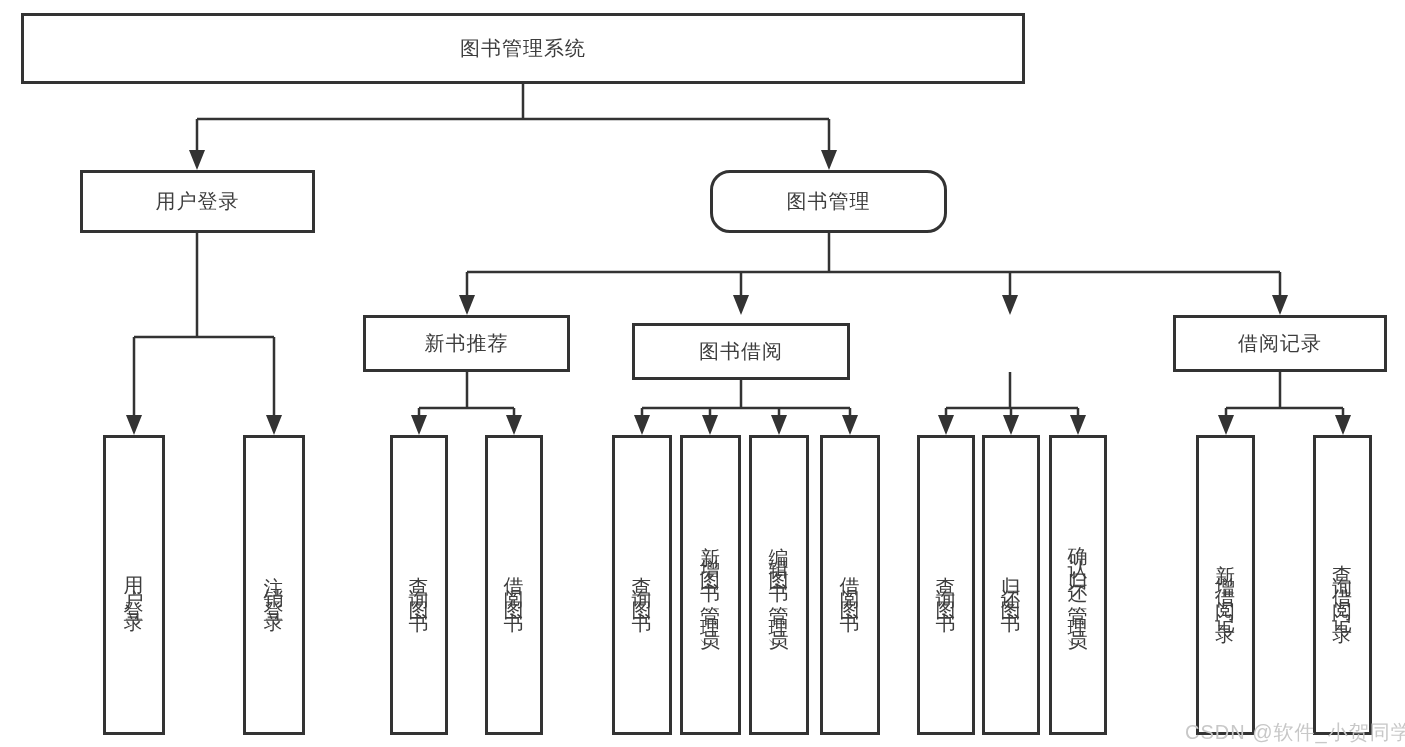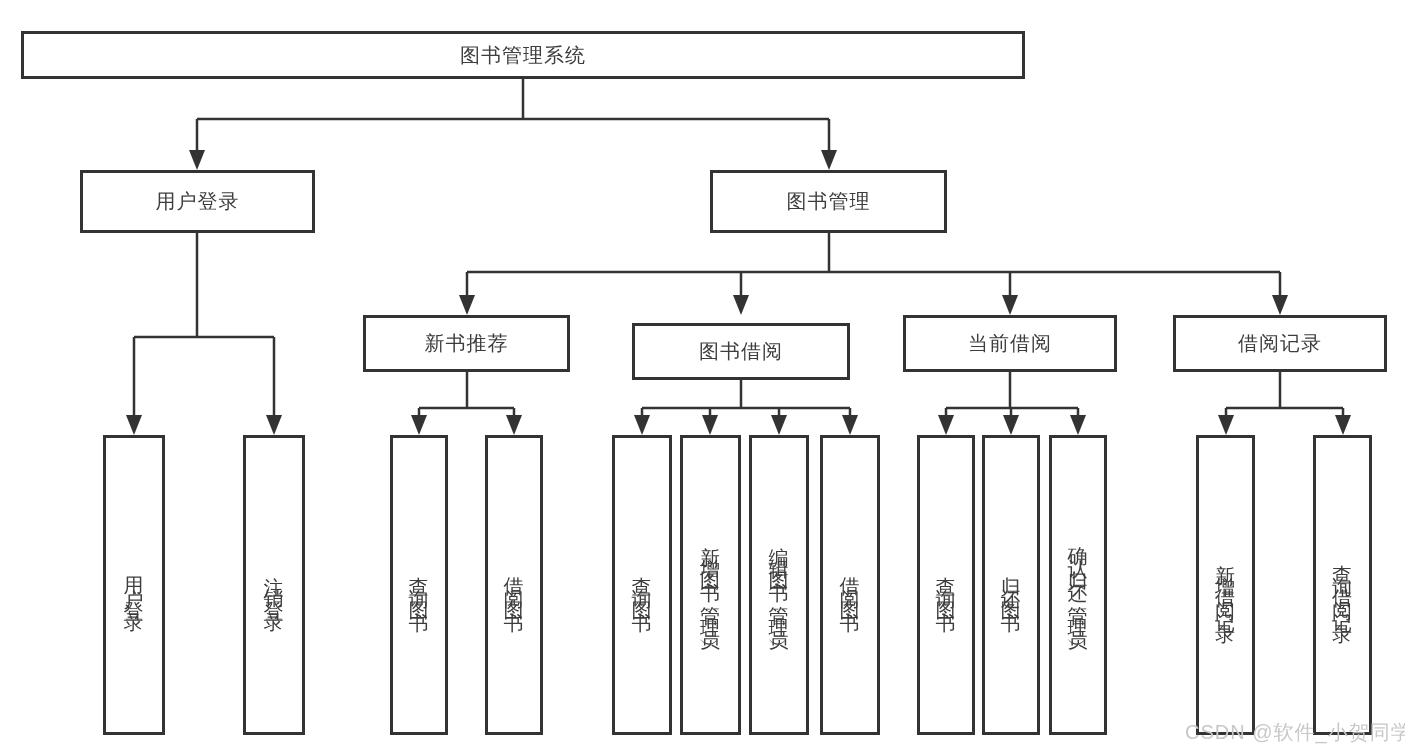--- a/index.html
+++ b/index.html
@@ -64,39 +64,36 @@
       <polygon points="771,415 787,415 779,435"></polygon>
       <polygon points="842,415 858,415 850,435"></polygon>
       <polygon points="938,415 954,415 946,435"></polygon>
       <polygon points="1003,415 1019,415 1011,435"></polygon>
       <polygon points="1070,415 1086,415 1078,435"></polygon>
       <polygon points="1218,415 1234,415 1226,435"></polygon>
       <polygon points="1335,415 1351,415 1343,435"></polygon>
     </g>
   </svg>
 
-  <div class="node hbox" style="left:21px;top:31px;width:1004px;height:48px;">
+  <div class="node hbox" style="left:21px;top:13px;width:1004px;height:71px;">
     <span>图书管理系统</span>
   </div>
 
   <div class="node hbox" style="left:80px;top:170px;width:235px;height:63px;">
     <span>用户登录</span>
   </div>
-  <div class="node hbox" style="left:710px;top:170px;width:237px;height:63px;">
+  <div class="node hbox" style="left:710px;top:170px;width:237px;height:63px;border-radius:20px;">
     <span>图书管理</span>
   </div>
 
   <div class="node hbox" style="left:363px;top:315px;width:207px;height:57px;">
     <span>新书推荐</span>
   </div>
   <div class="node hbox" style="left:632px;top:315px;width:218px;height:57px;margin-top:8px;">
     <span>图书借阅</span>
-  </div>
-  <div class="node hbox" style="left:903px;top:315px;width:214px;height:57px;">
-    <span>当前借阅</span>
   </div>
   <div class="node hbox" style="left:1173px;top:315px;width:214px;height:57px;text-align:right;">
     <span>借阅记录</span>
   </div>
 
   <div class="node vbox" style="left:103px;top:435px;width:62px;height:300px;">
     <span>用户登录</span>
   </div>
   <div class="node vbox" style="left:243px;top:435px;width:62px;height:300px;">
     <span>注销登录</span>

